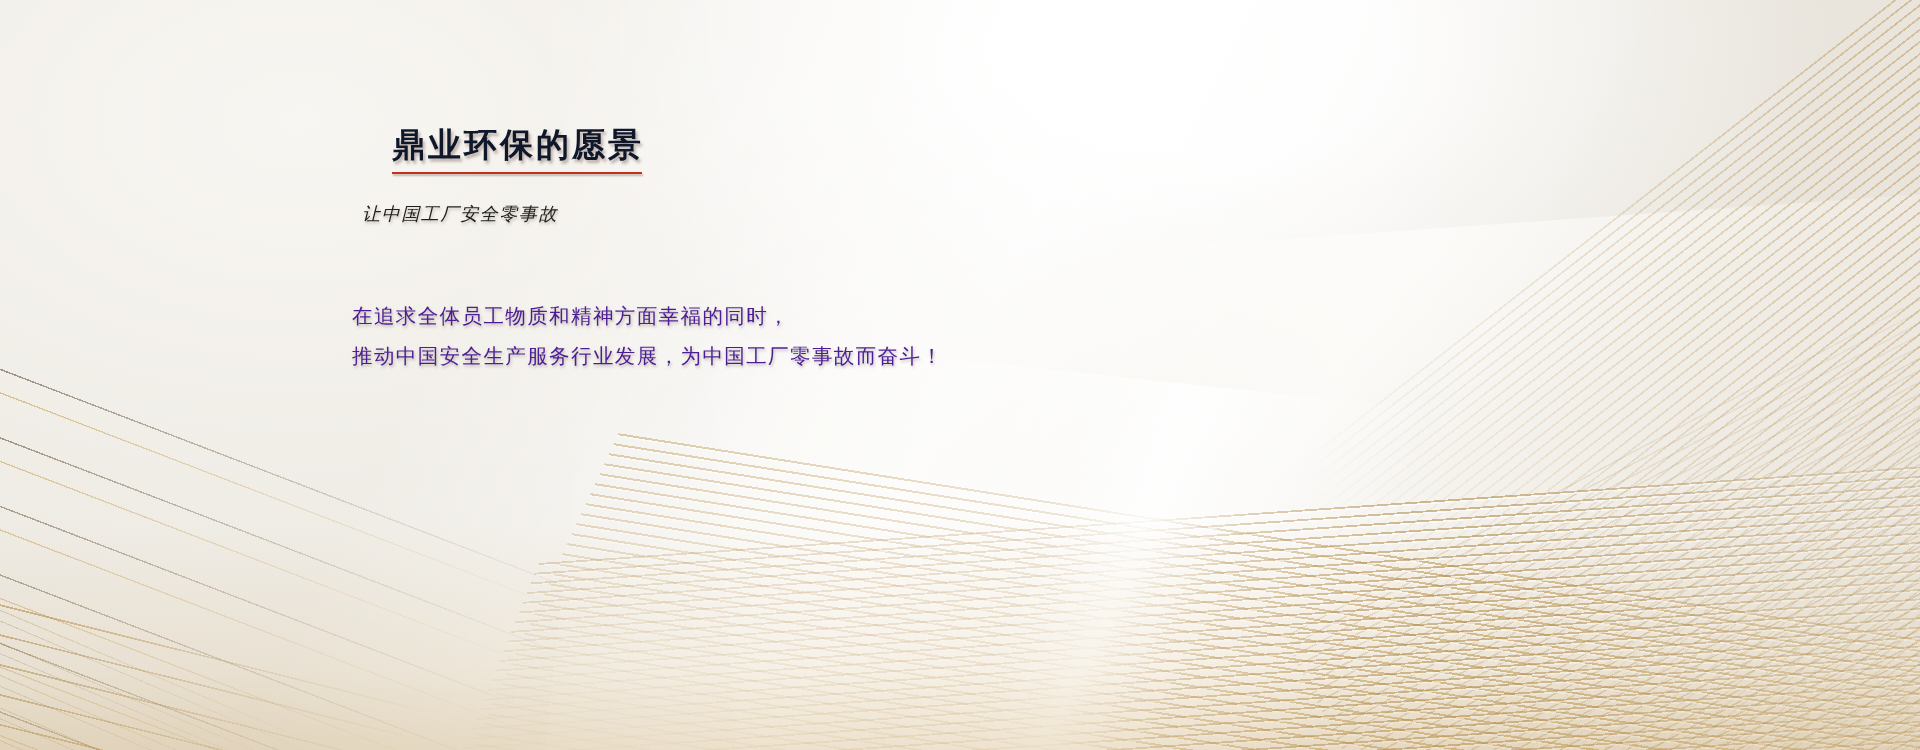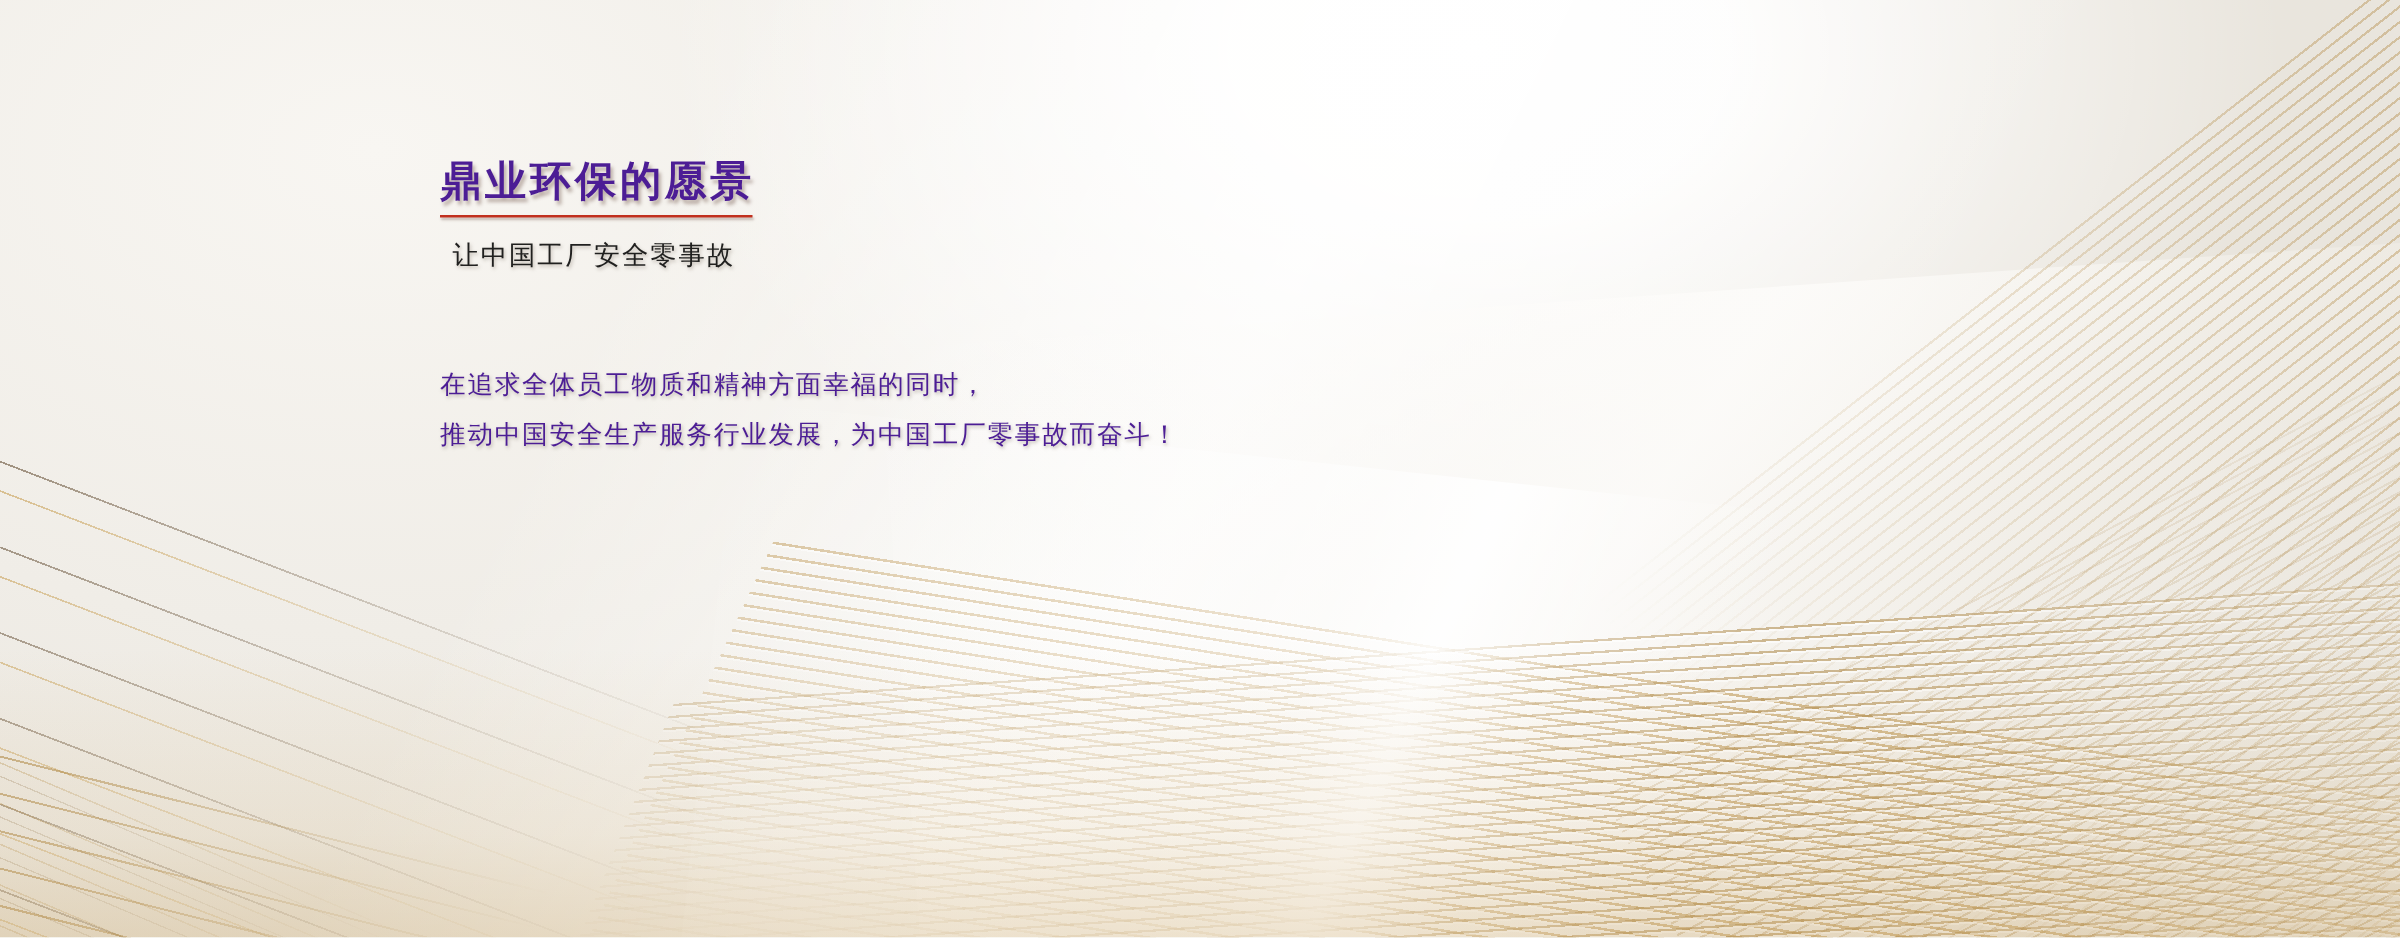--- a/index.html
+++ b/index.html
@@ -338,44 +338,46 @@
   }
 
   .heading {
     position: relative;
     display: inline-block;
     font-family: "Liberation Sans", "DejaVu Sans", sans-serif;
     font-size: 33px;
     font-weight: bold;
     letter-spacing: 3px;
     line-height: 1.28;
-    color: #4c1d95;
+    color: #0f172a;
     text-shadow: 2px 3px 3px rgba(92,60,48,0.38);
     padding-bottom: 8px;
     white-space: nowrap;
+    margin-left: 40px;
   }
   .heading::after {
     content: "";
     position: absolute;
     left: 0;
     right: 2px;
     bottom: 0;
     height: 2px;
     background: #c1301e;
     box-shadow: 1px 2px 2px rgba(92,60,48,0.35);
   }
 
   .vision-sub {
-    margin-top: 16px;
+    margin-top: 28px;
     margin-left: 10px;
-    font-size: 21px;
+    font-size: 18px;
     letter-spacing: 1.6px;
     color: #20201f;
     text-shadow: 1px 2px 3px rgba(110,95,80,0.40);
     white-space: nowrap;
+    font-style: italic;
   }
 
   .gap-mission { height: 46px; }
 
   .mission-body {
     margin-top: 24px;
     font-size: 20.5px;
     letter-spacing: 1.4px;
     line-height: 1.95;
     color: #4c1d95;

